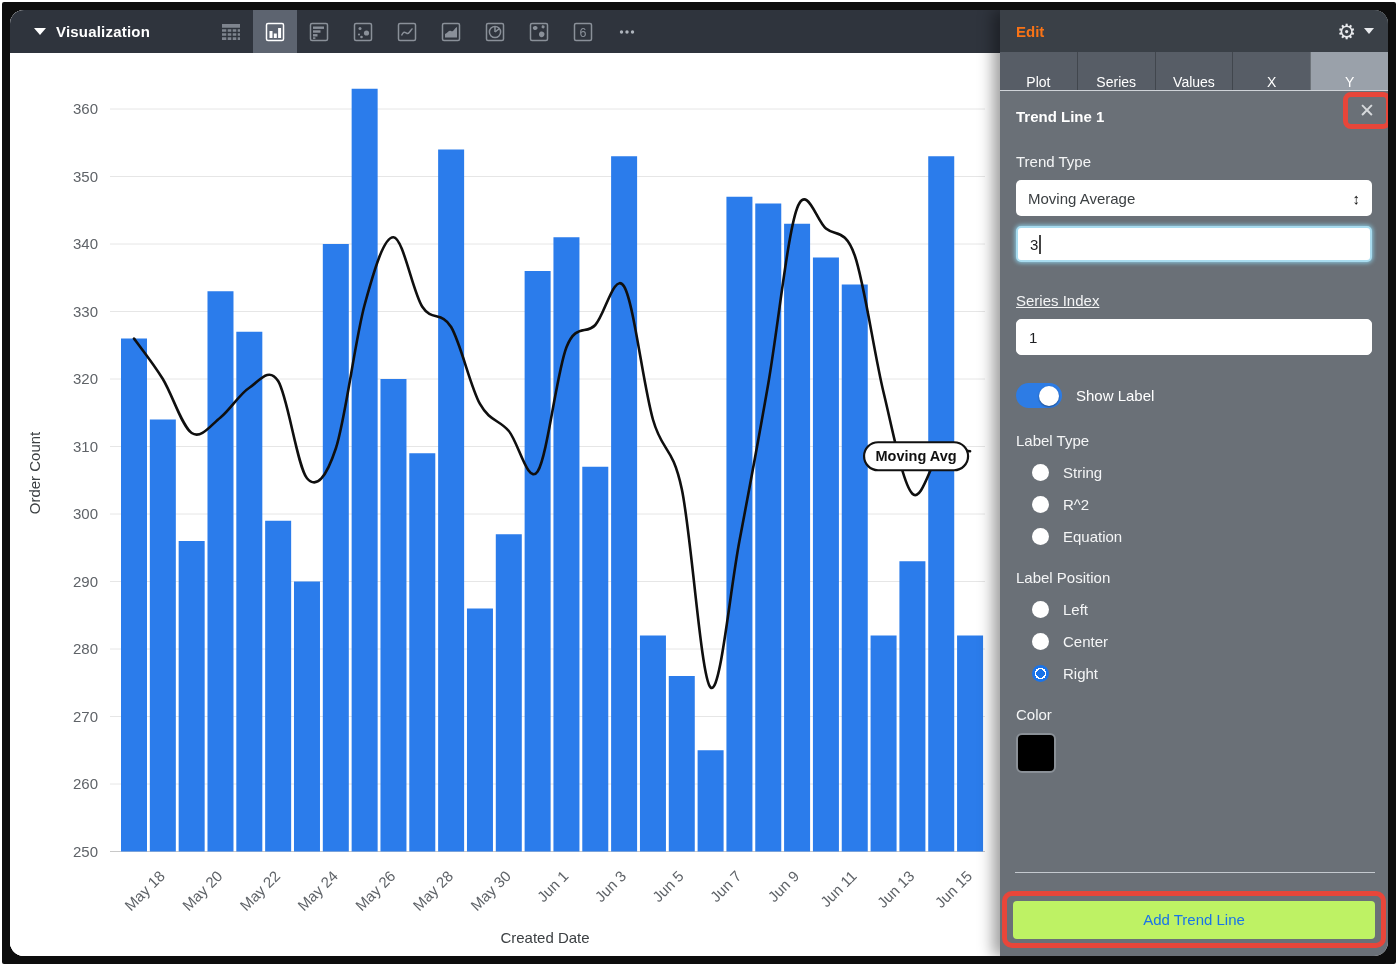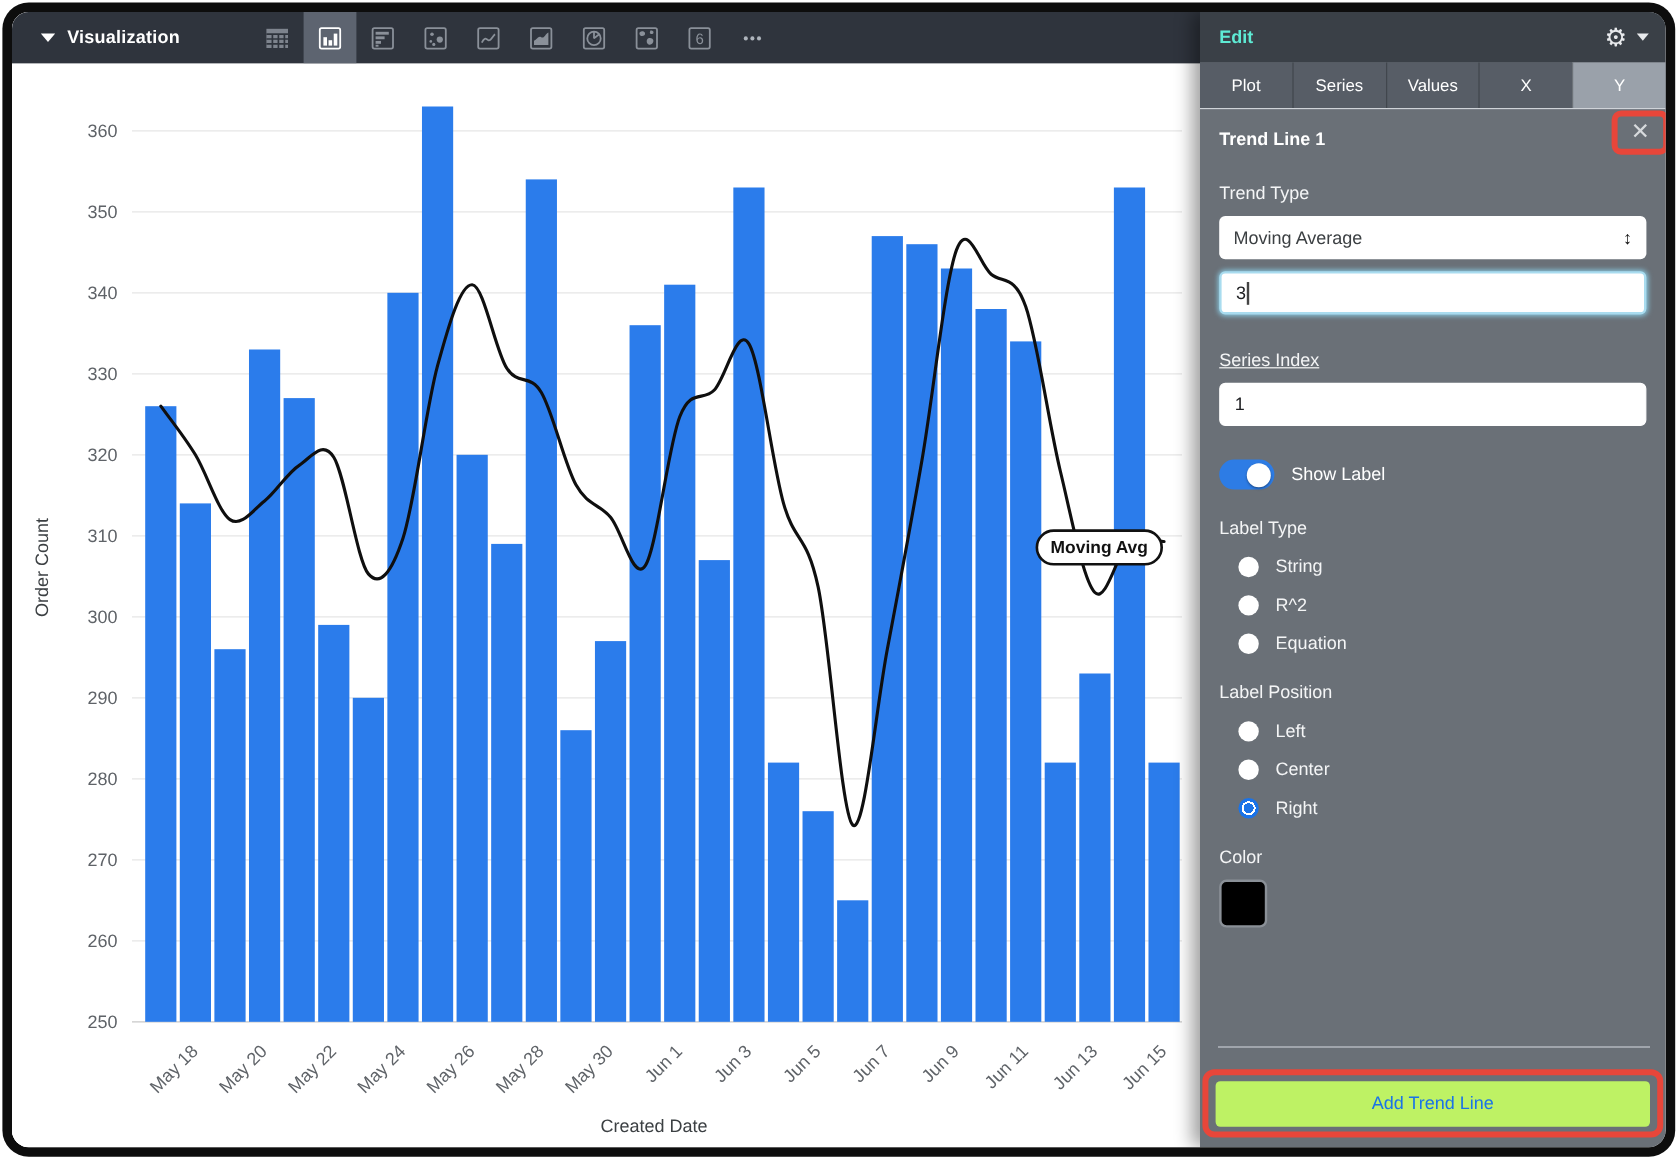--- a/index.html
+++ b/index.html
@@ -1,42 +1,42 @@
 <!DOCTYPE html>
 <html><head>
 <meta charset="utf-8">
 <style>
   html,body{margin:0;padding:0;background:#ffffff;width:1398px;height:966px;overflow:hidden;
     font-family:"Liberation Sans","DejaVu Sans",sans-serif;}
   .frame{position:absolute;left:2px;top:2px;width:1394px;height:962px;box-sizing:border-box;
-    background:#0d0d0d;border-radius:22px;padding:8px;}
+    background:#0d0d0d;border-radius:2px;padding:8px;}
   .app{width:1378px;height:946px;border-radius:14px;overflow:hidden;display:flex;background:#fff;}
   
   .left-pane{width:990px;height:100%;display:flex;flex-direction:column;background:#fff;}
   .toolbar{height:43px;background:#2f343d;display:flex;align-items:center;flex-shrink:0;}
   .viz-title{display:flex;align-items:center;gap:10px;padding:0 0 0 24px;width:175px;flex-shrink:0;}
   .caret-down{width:0;height:0;border-left:6px solid transparent;border-right:6px solid transparent;
     border-top:7px solid #ffffff;}
   .viz-title span.t{color:#fff;font-size:15px;font-weight:700;letter-spacing:.2px;}
   .tb-icons{display:flex;align-items:center;height:100%;}
   .tb-icon{width:44px;height:100%;display:flex;align-items:center;justify-content:center;cursor:pointer;}
   .tb-icon.selected{background:#5d6470;}
   .tb-icon svg{display:block;}
   .chart-wrap{flex:1;position:relative;background:#fff;}
   .chart-wrap svg{display:block;}
   
   .sidebar{width:388px;height:100%;background:#6a7077;position:relative;flex-shrink:0;
     box-shadow:-7px 0 14px rgba(0,0,0,.38);}
   .sb-header{height:42px;background:#3a4047;display:flex;align-items:center;padding:0 14px 0 16px;}
-  .sb-header .title{color:#5eead4;font-size:15px;font-weight:700;flex:1;}
+  .sb-header .title{color:#f97316;font-size:15px;font-weight:700;flex:1;}
   .gear{color:#e8eaed;font-size:21px;line-height:1;margin-right:8px;cursor:pointer;}
   .sb-caret{width:0;height:0;border-left:5px solid transparent;border-right:5px solid transparent;
     border-top:6px solid #e8eaed;cursor:pointer;}
   .sb-tabs{height:38px;background:#575d66;display:flex;border-bottom:1px solid #cfd3d8;}
-  .sb-tab{flex:1;display:flex;align-items:center;justify-content:center;color:#fff;font-size:14px;
+  .sb-tab{flex:1;display:flex;align-items:flex-end;justify-content:center;color:#fff;font-size:14px;
     font-weight:500;border-left:1px solid rgba(25,28,32,.35);cursor:pointer;}
   .sb-tab:first-child{border-left:none;}
   .sb-tab.selected{background:#9aa1aa;}
   .sb-body{padding:14px 16px 0 16px;color:#f7f8f9;}
   .row-title{font-size:15px;font-weight:700;color:#fff;height:24px;line-height:24px;}
   .field-label{font-size:15px;color:#f4f5f6;margin-top:24px;}
   .sel{margin-top:10px;height:36px;background:#fff;border-radius:5px;display:flex;align-items:center;
     padding:0 12px;cursor:pointer;justify-content:space-between;}
   .sel .val{color:#3c4043;font-size:15px;}
   .updown{color:#111;font-size:15px;font-weight:700;}

